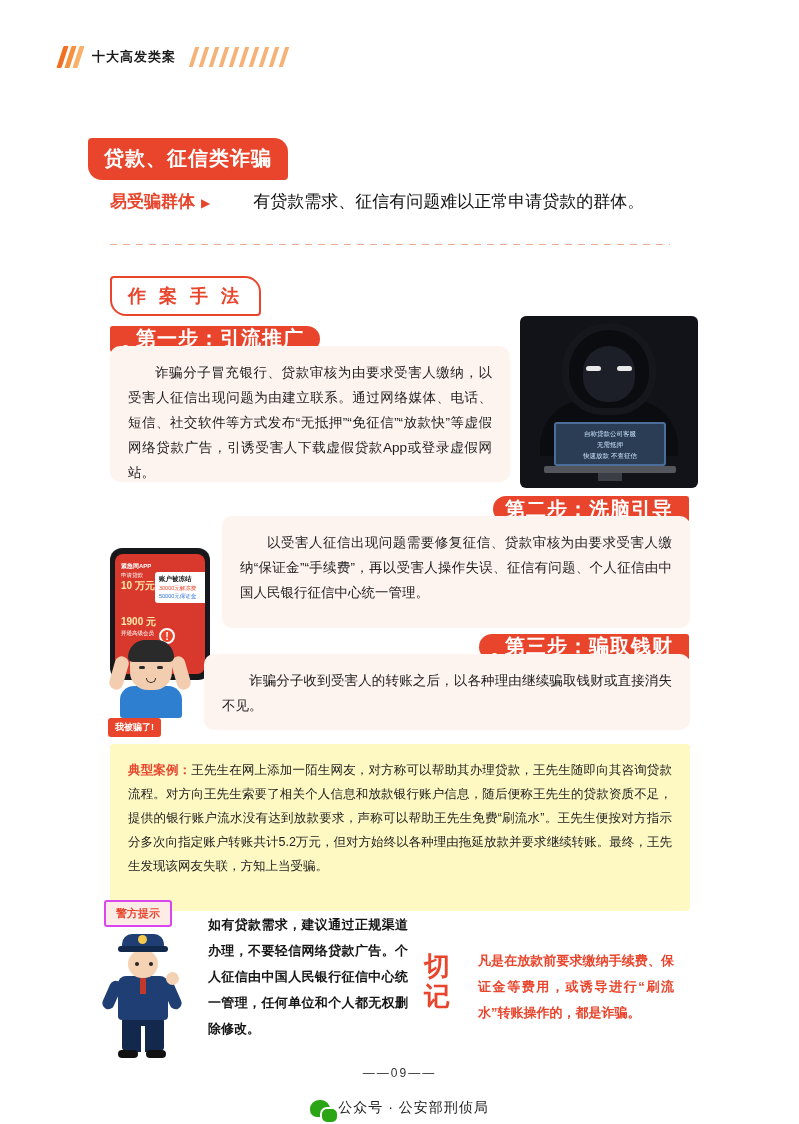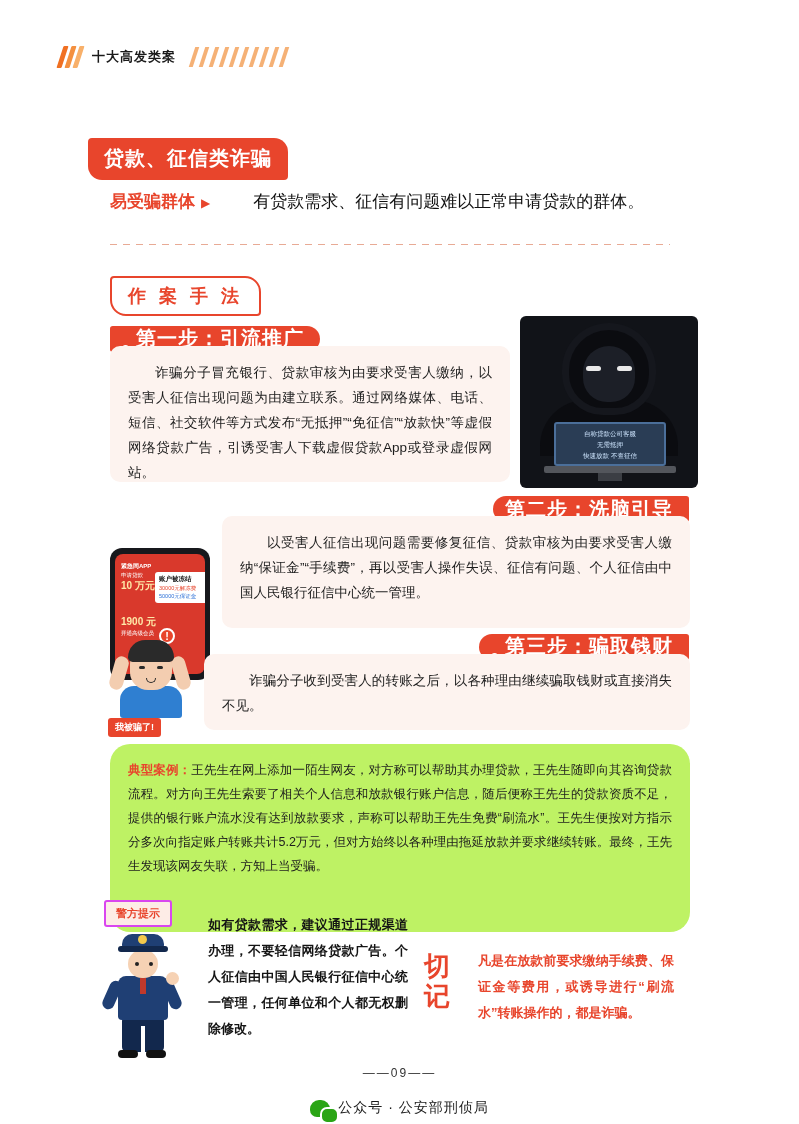--- a/index.html
+++ b/index.html
@@ -62,21 +62,21 @@
 
   
   .panel {
     position:absolute; background:#fdf3ef; border-radius:10px;
     font-size:13.5px; line-height:25px; color:#1d1d1d; padding:14px 18px;
     text-align:justify;
   }
   .p1 { left:110px; top:346px; width:400px; height:136px; text-indent:2em; }
   .p2 { left:222px; top:516px; width:468px; height:112px; text-indent:2em; }
   .p3 { left:204px; top:654px; width:486px; height:76px; text-indent:2em; }
-  .p4 { left:110px; top:744px; width:580px; height:188px; background:#bef264; border-radius:20px; line-height:24px; font-size:12.5px; }
+  .p4 { left:110px; top:744px; width:580px; height:167px; background:#fef9c3; border-radius:4px; line-height:24px; font-size:12.5px; }
   .p4 .case-label { color:#e8452c; font-weight:bold; }
 
   
   .hacker { position:absolute; left:520px; top:316px; width:178px; height:172px; }
   .hacker .bg { position:absolute; inset:0; background:#111318; border-radius:6px; }
   .hacker .hood {
     position:absolute; left:49px; top:14px; width:80px; height:78px;
     background:#0b0c10; border-radius:40px 40px 34px 34px;
     box-shadow: 0 0 0 7px #15171d;
   }

